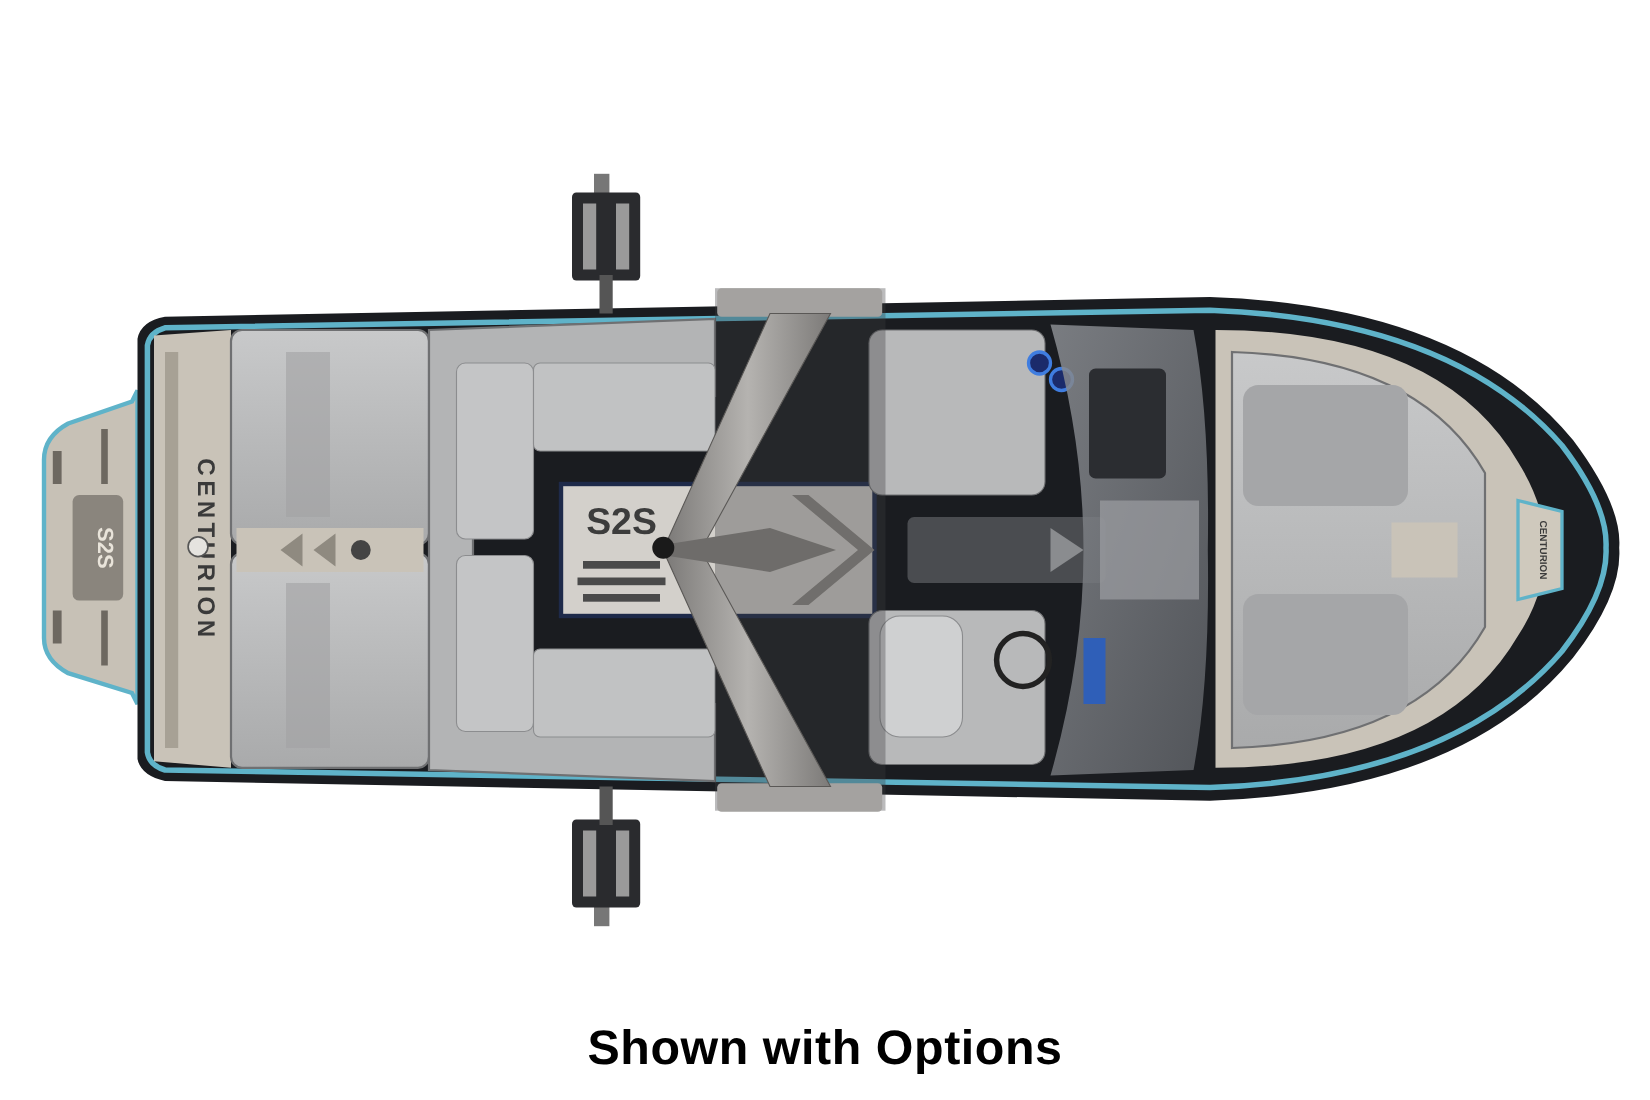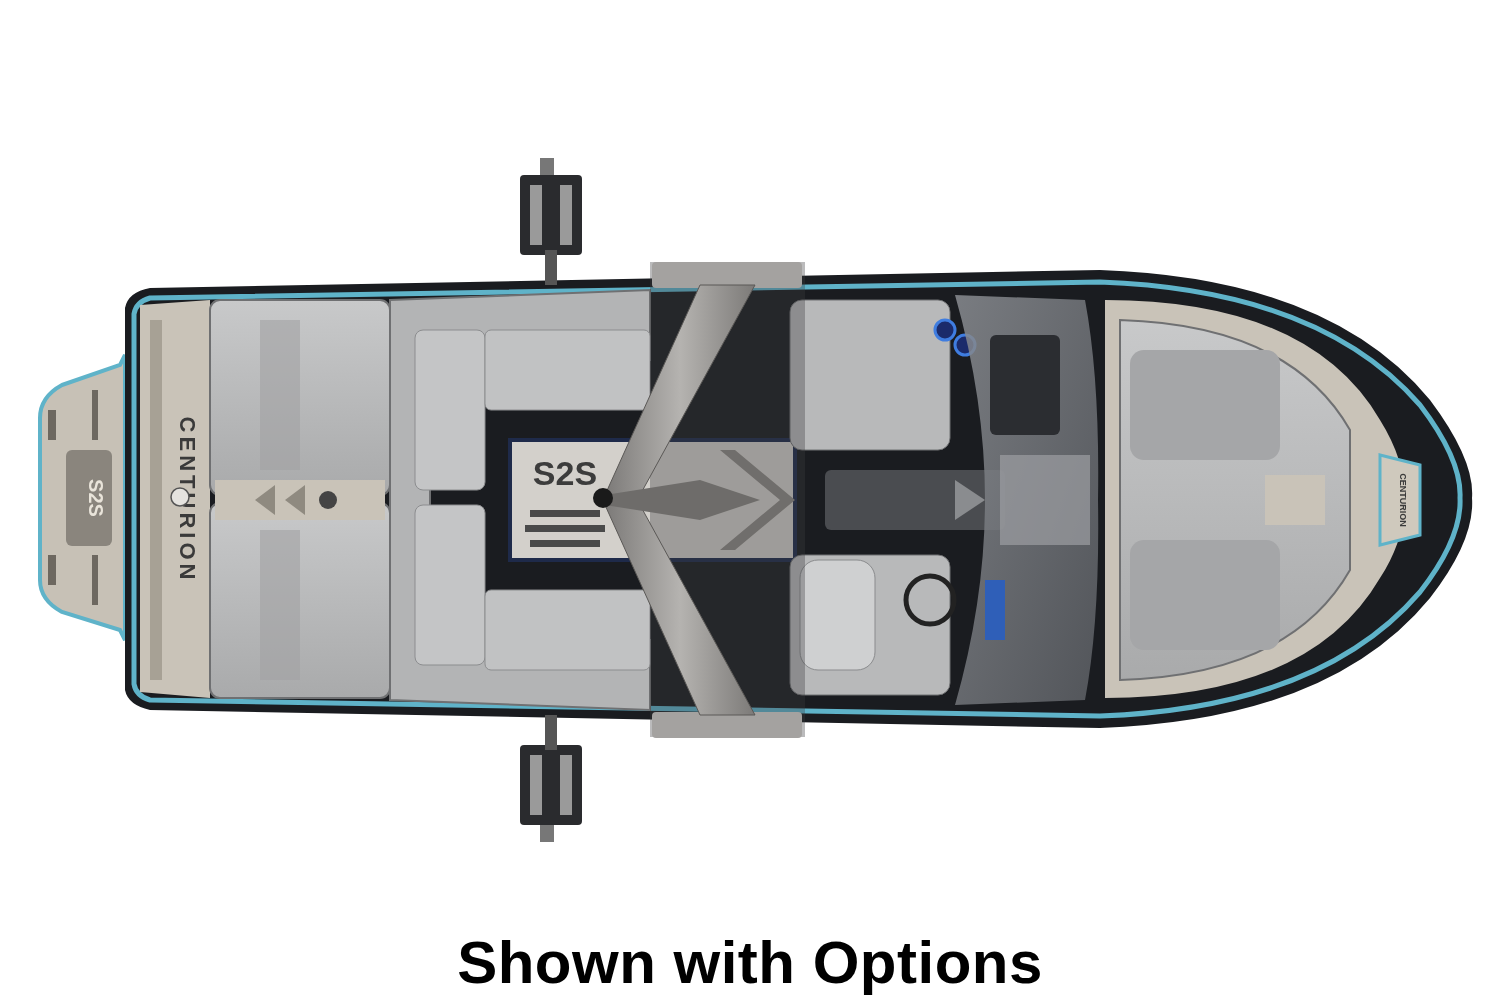--- a/index.html
+++ b/index.html
@@ -1,18 +1,18 @@
 <!DOCTYPE html>
 <html><head>
 <meta charset="utf-8">
 <style>
   html,body{margin:0;padding:0;background:#ffffff;}
   body{width:1500px;height:1000px;position:relative;overflow:hidden;font-family:"Liberation Sans",sans-serif;}
   #boat{position:absolute;left:0;top:0;width:1500px;height:920px;}
-  .caption{position:absolute;left:0;top:928px;width:1500px;text-align:center;font-family:"Liberation Sans",sans-serif;font-weight:bold;font-size:60px;color:#000;letter-spacing:0.5px;}
+  .caption{position:absolute;left:0;top:928px;width:1500px;text-align:center;font-family:"Liberation Sans",sans-serif;font-weight:bold;font-size:44px;color:#000;letter-spacing:0.5px;}
   .brand{font-family:"Liberation Sans",sans-serif;font-weight:bold;}
 </style>
 </head>
 <body>
 
 <svg id="boat" viewBox="0 0 1500 920" xmlns="http://www.w3.org/2000/svg">
   <defs>
     <linearGradient id="seatG" x1="0" y1="0" x2="0" y2="1">
       <stop offset="0" stop-color="#c8c9ca"></stop>
       <stop offset="1" stop-color="#a9aaab"></stop>

